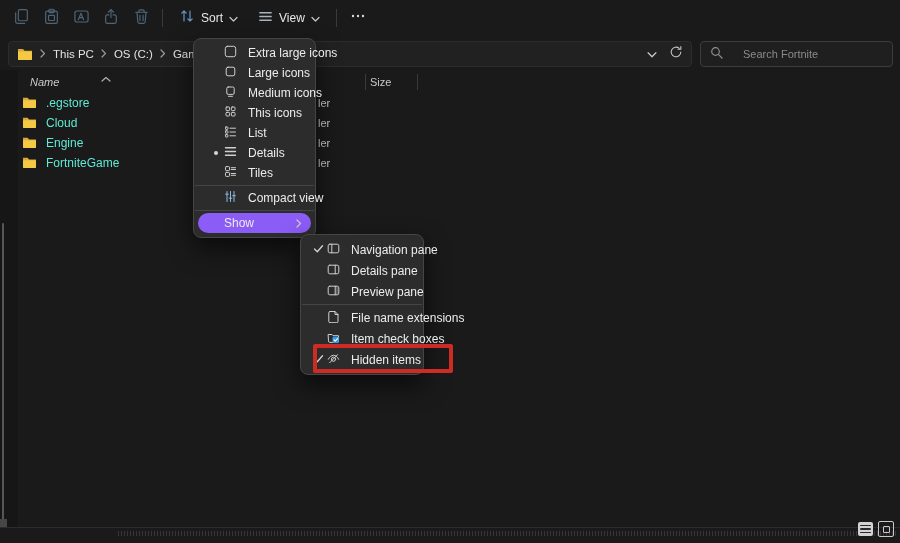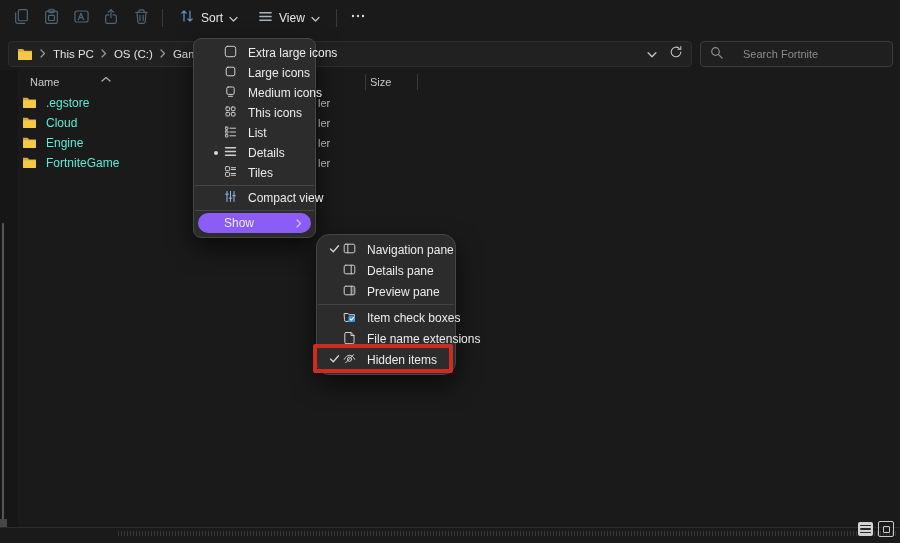--- a/index.html
+++ b/index.html
@@ -37,37 +37,37 @@
     font-family:"Liberation Sans","DejaVu Sans",sans-serif; }
   .search-box input::placeholder { color:#8b8b8b; }
 
   
   .nav-strip { position:absolute; left:0; top:70px; width:18px; height:457px; background:#161616; }
   .nav-scrollbar { position:absolute; left:2px; top:223px; width:2px; height:297px; background:#565656; border-radius:1px; }
   .nav-scroll-stub { position:absolute; left:0; top:519px; width:7px; height:8px; background:#474747; }
 
   
   .col-hdr { position:absolute; top:72px; left:0; width:900px; height:20px; font-size:11px; color:#c9c9c9; }
-  .hdr-name { position:absolute; left:30px; top:4px; }
+  .hdr-name { position:absolute; left:30px; top:4px;font-style:italic; }
   .hdr-size { position:absolute; left:370px; top:4px; }
   .hdr-caret { position:absolute; left:101px; top:0; }
   .hdr-caret svg { stroke:#b0b0b0; fill:none; stroke-width:1.2; stroke-linecap:round; stroke-linejoin:round; }
   .hdr-sep { position:absolute; top:2px; width:1px; height:16px; background:#3a3a3a; }
 
   
   .rows { position:absolute; left:18px; top:93px; width:340px; }
   .frow { height:20px; display:flex; align-items:center; padding-left:4px; gap:9px; }
   .fname { font-size:12px; color:#5eead4; }
   .type-frag { position:absolute; left:318px; font-size:11px; color:#c8c8c8; }
 
   
   .menu-panel { position:absolute; background:#2c2c2c; border:1px solid #454545; border-radius:8px;
     box-shadow:0 10px 24px rgba(0,0,0,.6); padding:4px 0; z-index:10; }
   #view-menu { left:193px; top:38px; width:123px; }
-  #show-submenu { left:316px; top:234px; width:140px; z-index:11;border-radius:13px; }
+  #show-submenu { left:300px; top:234px; width:124px; z-index:11; }
   .mi { height:20px; display:flex; align-items:center; font-size:12px; color:#ececec; padding-left:10px; margin:0 4px; border-radius:4px; }
   #show-submenu .mi { height:21px; padding-left:4px; }
   .mi.hl { background:#8b5cf6;border-radius:10px; }
   .dotcol { width:16px; display:flex; align-items:center; justify-content:center; flex:none; }
   .seldot { width:4px; height:4px; border-radius:50%; background:#d6d6d6; }
   .miccol { width:24px; display:flex; align-items:center; justify-content:flex-start; flex:none; }
   .mic svg, .miccol svg { stroke:#cfcfcf; fill:none; stroke-width:1; stroke-linecap:round; stroke-linejoin:round; }
   .mil { white-space:nowrap; }
   .mchev { margin-left:auto; margin-right:9px; display:flex; }
   .mchev svg { stroke:#c8c8c8; fill:none; stroke-width:1.3; stroke-linecap:round; stroke-linejoin:round; }
@@ -389,36 +389,36 @@
               <rect x="8.8" y="2.8" width="2.4" height="7.4" fill="rgba(207,207,207,.28)" stroke="none"></rect>
             </svg></span>
         </span>
       <span class="mil">Preview pane</span>
     </div>
     <div class="msep"></div>
     <div class="mi">
       <span class="checkcol"></span>
       <span class="miccol">
           <span class="mic"><svg width="13" height="13" viewBox="0 0 13 13">
+              <path d="M3 1.5h5l3 3v7a1.2 1.2 0 0 1-1.2 1.2H3A1.2 1.2 0 0 1 1.8 11.5V2.7A1.2 1.2 0 0 1 3 1.5z"></path>
+              <path d="M8 1.5v3h3"></path>
+            </svg></span>
+        </span>
+      <span class="mil">File name extensions</span>
+    </div>
+    <div class="mi">
+      <span class="checkcol"></span>
+      <span class="miccol">
+          <span class="mic"><svg width="13" height="13" viewBox="0 0 13 13">
               <path d="M1.5 3.5h3.5l1 1.2h5.5v5.5a1.2 1.2 0 0 1-1.2 1.2H2.7a1.2 1.2 0 0 1-1.2-1.2z"></path>
               <rect x="5.5" y="5.8" width="6.3" height="6.3" rx="1.2" fill="#2e9bea" stroke="none"></rect>
               <path d="M7 8.9l1.2 1.2 2.3-2.5" stroke="#ffffff" stroke-width="1.2"></path>
             </svg></span>
         </span>
       <span class="mil">Item check boxes</span>
-    </div>
-    <div class="mi">
-      <span class="checkcol"></span>
-      <span class="miccol">
-          <span class="mic"><svg width="13" height="13" viewBox="0 0 13 13">
-              <path d="M3 1.5h5l3 3v7a1.2 1.2 0 0 1-1.2 1.2H3A1.2 1.2 0 0 1 1.8 11.5V2.7A1.2 1.2 0 0 1 3 1.5z"></path>
-              <path d="M8 1.5v3h3"></path>
-            </svg></span>
-        </span>
-      <span class="mil">File name extensions</span>
     </div>
     <div class="mi">
       <span class="checkcol">
           <span><svg width="11" height="11" viewBox="0 0 11 11">
               <path d="M1.5 6 4.3 8.8 9.5 2.8"></path>
             </svg></span>
         </span>
       <span class="miccol">
           <span class="mic"><svg width="13" height="13" viewBox="0 0 13 13">
               <path d="M1.3 7.3C2.6 4.7 4.5 3.3 6.5 3.3s3.9 1.4 5.2 4"></path>

